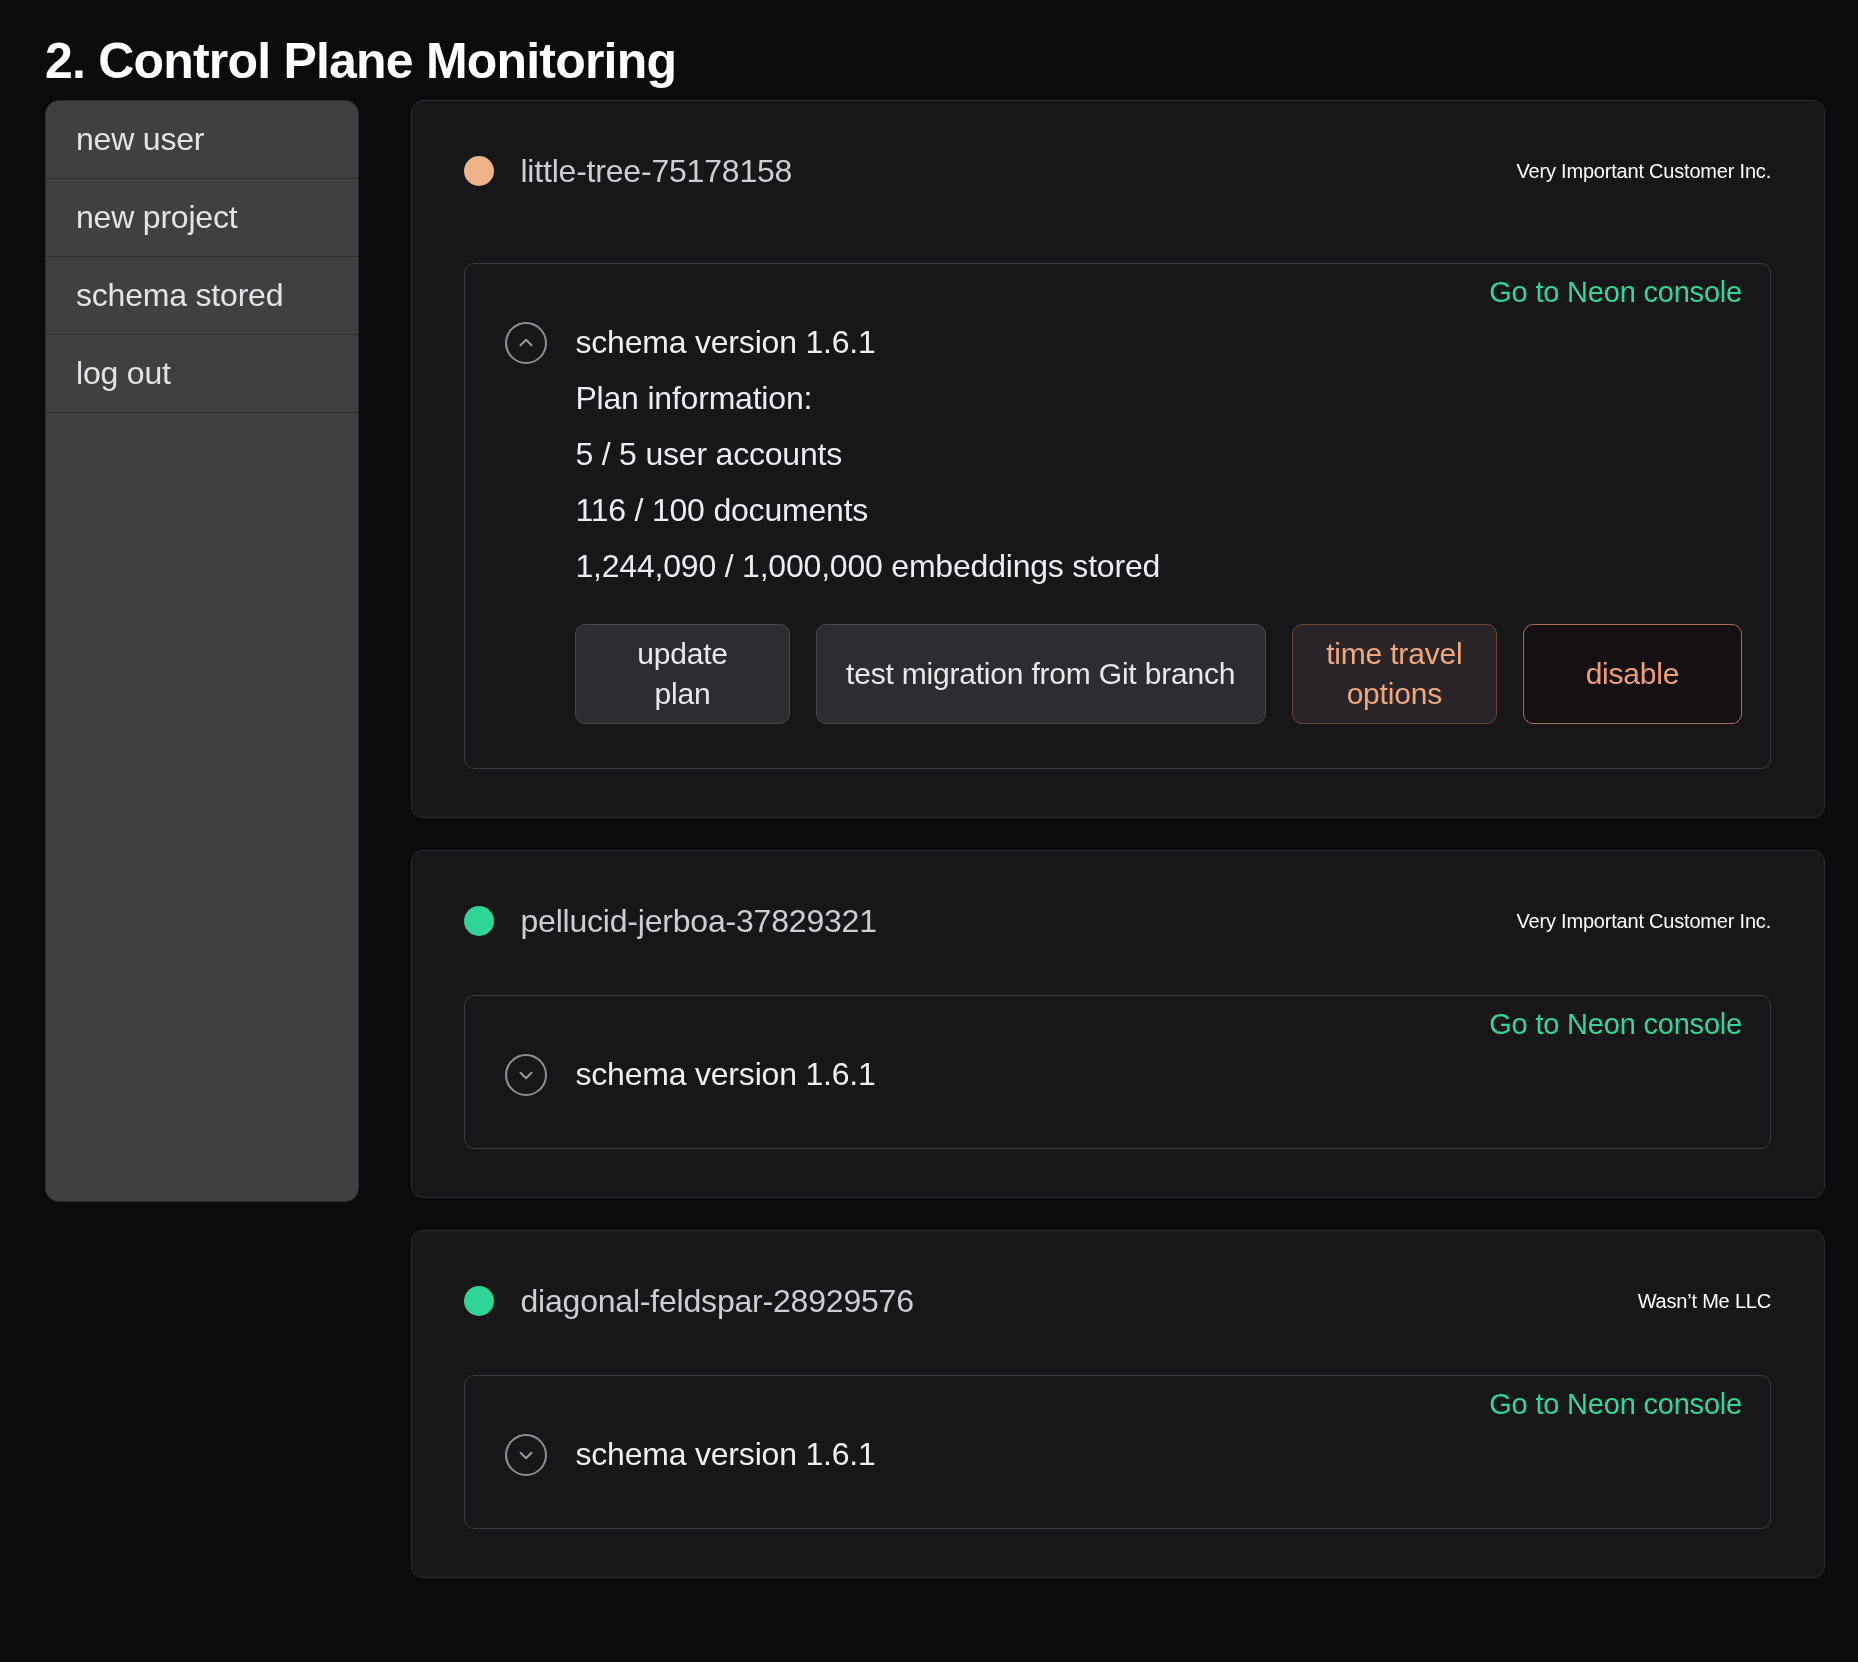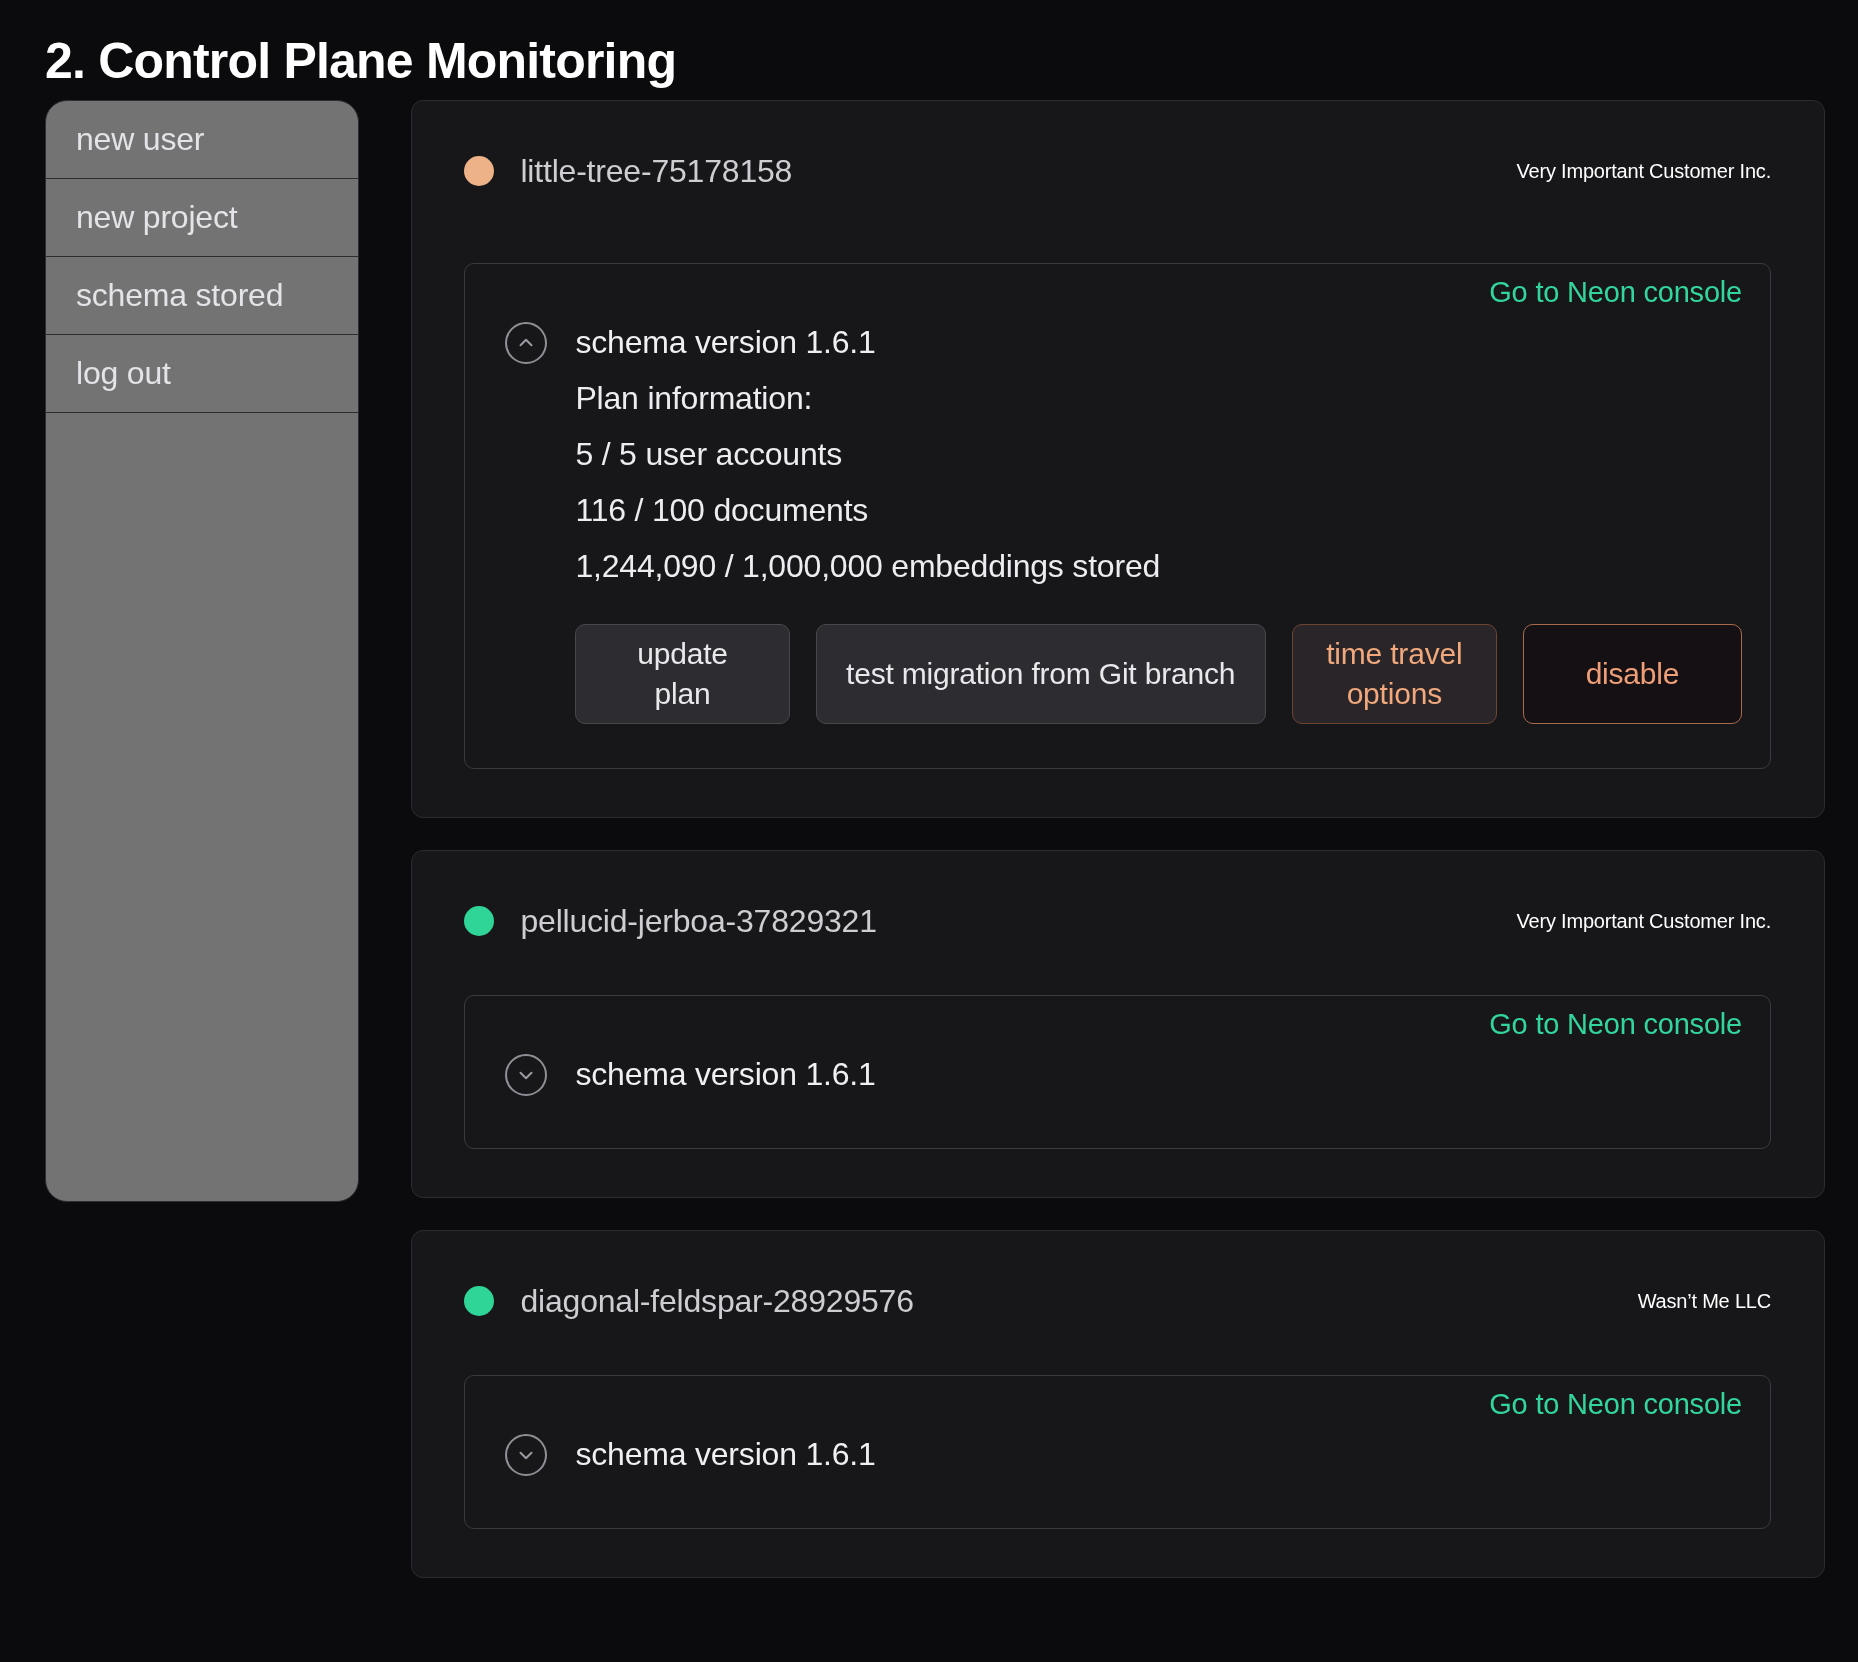--- a/index.html
+++ b/index.html
@@ -15,21 +15,21 @@
     font-size:50px; font-weight:700; color:#ffffff;
     letter-spacing:-0.8px;
     padding:32px 0 0 45px; height:100px;
   }
 
   .content { display:flex; gap:52px; padding:0 33px 0 45px; align-items:flex-start; }
 
   
   .sidebar {
     width:339px; min-height:1102px;
-    background:#737373; border:1px solid #2c2c32; border-radius:22px;
+    background:#404040; border:1px solid #2c2c32; border-radius:14px;
     display:flex; flex-direction:column;
   }
   .sidebar-item {
     height:78px; display:flex; align-items:center;
     padding-left:30px; font-size:32px; color:#e4e4e8;
     border-bottom:1px solid #2c2c32; cursor:pointer;
   }
 
   
   .cards { flex:1; display:flex; flex-direction:column; gap:32px; }

